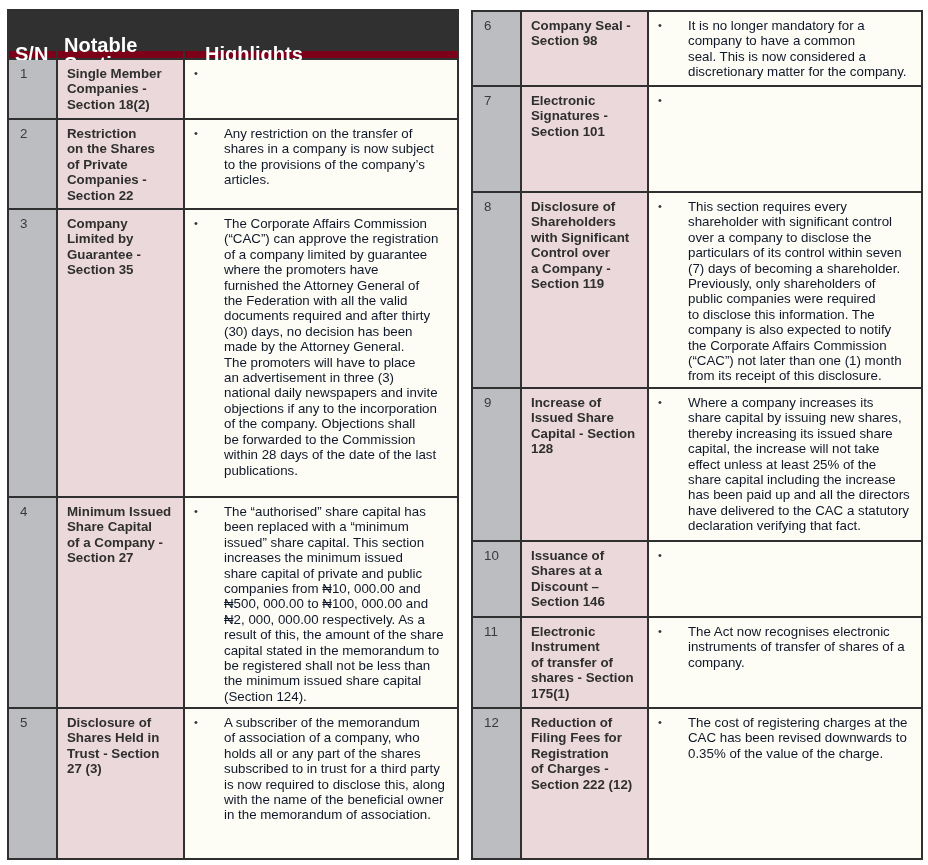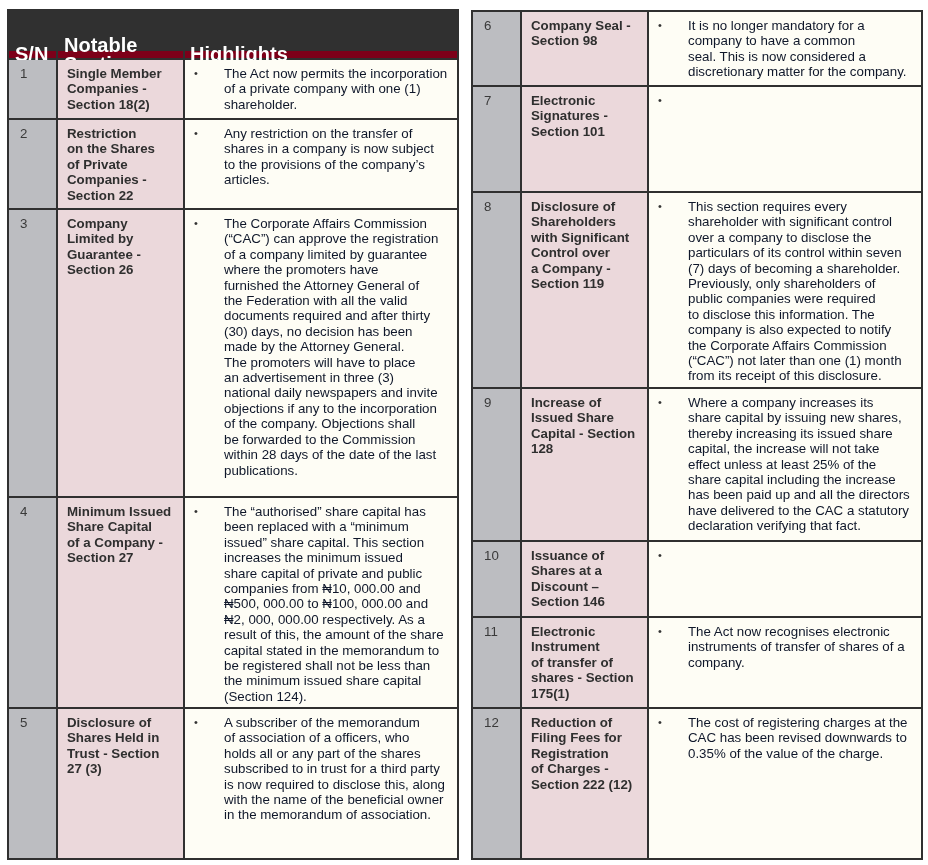--- a/index.html
+++ b/index.html
@@ -26,21 +26,21 @@
     color: #ffffff;
     font-weight: bold;
     font-size: 20px;
     line-height: 19px;
     display: flex;
     align-items: center;
     padding-left: 6px;
     white-space: pre;
     margin-top: 40px;
   }
-  .hcell.hl { padding-left: 5px; }
+  .hcell.hl { padding-left: 20px; }
 
   .c-sn {
     background: #bcbdc1;
     font-size: 13.3px;
     line-height: 15.4px;
     padding: 6px 0 0 11px;
     color: #3a3a3a;
   }
   .c-sec {
     background: #ebd8db;
@@ -84,23 +84,20 @@
     <div class="hcell hl">Highlights</div>
   </div>
 
   <div class="row">
     <div class="c-sn">1</div>
     <div class="c-sec">Single Member
 Companies -
 Section 18(2)</div>
     <div class="c-hl">
         <span class="bullet">•</span>
-        <span class="txt">The Act now permits the incorporation
-of a private company with one (1)
-shareholder.</span>
       </div>
   </div>
 
   <div class="row">
     <div class="c-sn">2</div>
     <div class="c-sec">Restriction
 on the Shares
 of Private
 Companies -
 Section 22</div>
@@ -111,21 +108,21 @@
 to the provisions of the company’s
 articles.</span>
       </div>
   </div>
 
   <div class="row">
     <div class="c-sn">3</div>
     <div class="c-sec">Company
 Limited by
 Guarantee -
-Section 26</div>
+Section 35</div>
     <div class="c-hl">
         <span class="bullet">•</span>
         <span class="txt">The Corporate Affairs Commission
 (“CAC”) can approve the registration
 of a company limited by guarantee
 where the promoters have
 furnished the Attorney General of
 the Federation with all the valid
 documents required and after thirty
 (30) days, no decision has been
@@ -167,21 +164,21 @@
 
   <div class="row">
     <div class="c-sn">5</div>
     <div class="c-sec">Disclosure of
 Shares Held in
 Trust - Section
 27 (3)</div>
     <div class="c-hl">
         <span class="bullet">•</span>
         <span class="txt">A subscriber of the memorandum
-of association of a officers, who
+of association of a company, who
 holds all or any part of the shares
 subscribed to in trust for a third party
 is now required to disclose this, along
 with the name of the beneficial owner
 in the memorandum of association.</span>
       </div>
   </div>
 </div>
 
 <div id="right-table" class="tbl">

